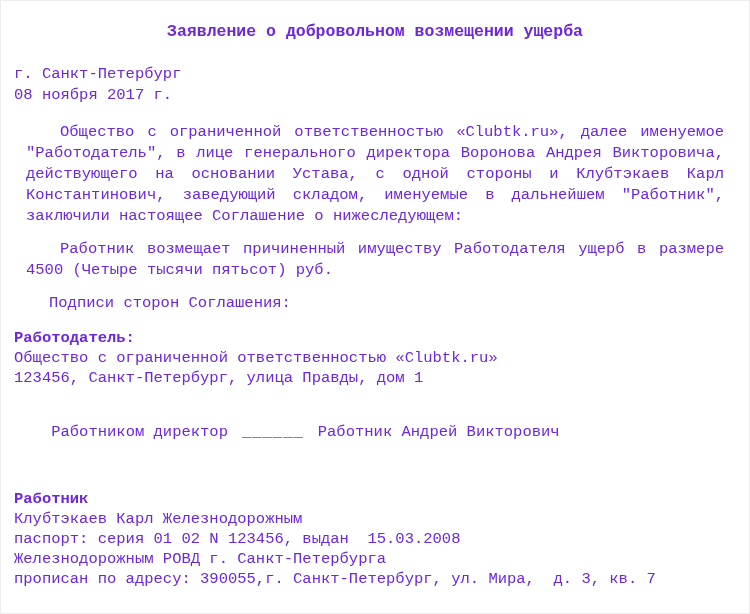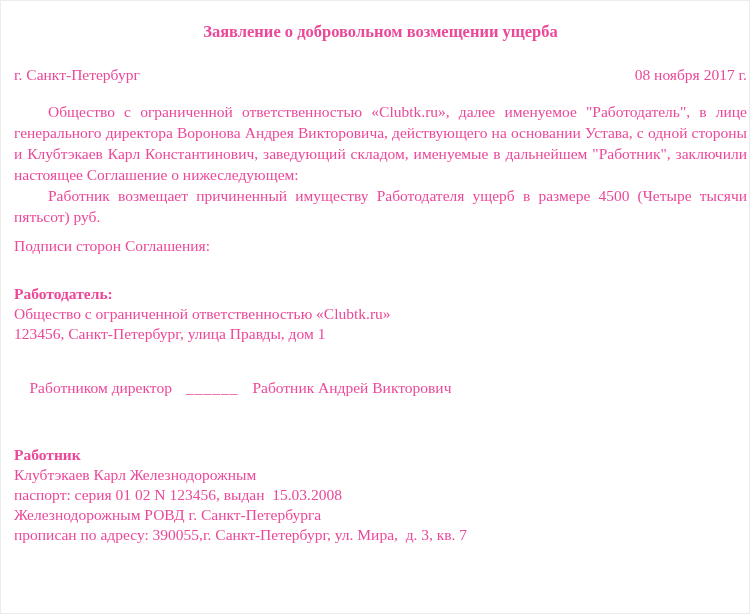--- a/index.html
+++ b/index.html
@@ -6,56 +6,58 @@
     margin: 0;
     padding: 0;
     background: #ffffff;
   }
   .page {
     width: 750px;
     height: 614px;
     box-sizing: border-box;
     background: #ffffff;
     border: 1px solid #ececec;
-    padding: 14px 2px 0 13px;
-    font-family: Liberation Serif, serif;
+    padding: 14px 13px 0 13px;
+    font-family: Liberation Mono, monospace;
     font-size: 15.5px;
-    color: #ec4899;
+    color: #6d28d9;
     overflow: hidden;
   }
   .title {
     margin: 6px 0 0 0;
     text-align: center;
     font-weight: bold;
     font-size: 16.5px;
     line-height: 21px;
   }
   .header-row {
     display: flex;
     justify-content: space-between;
     margin-top: 22px;
     line-height: 21px;
+    flex-direction: column;
   }
   .body-paragraphs {
     margin-top: 16px;
   }
   .body-paragraphs p {
-    margin: 0;
+    margin: 12px;
     text-align: justify;
     text-indent: 34px;
     line-height: 21px;
   }
   .signatures-heading {
     margin-top: 8px;
     line-height: 21px;
+    margin-left: 35px;
   }
   .block {
     line-height: 20px;
   }
-  .employer-block { margin-top: 28px; }
+  .employer-block { margin-top: 14px; }
   .employee-block { margin-top: 27px; }
   .block .bold { font-weight: bold; }
   .block div { white-space: pre-wrap; }
   .sign-row {
     margin-top: 14px;
     line-height: 20px;
     white-space: pre;
   }
   .gap-sm { display: inline-block; width: 14px; }
   .underline-slot { letter-spacing: 1px; }

